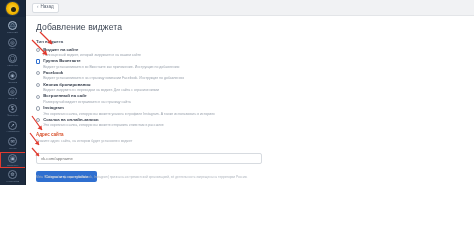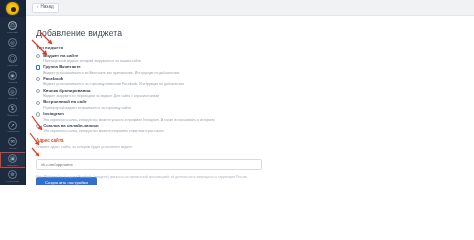--- a/index.html
+++ b/index.html
@@ -69,21 +69,21 @@
     display: flex; align-items: center; padding-left: 6px;
   }
   .back-btn {
     display: inline-flex; align-items: center; gap: 2px;
     background: #ffffff; border: 1px solid #d9dde2; border-radius: 2px;
     height: 10px; padding: 0 4px;
     font-size: 4.6px; color: #5a6472; line-height: 1;
   }
   .back-btn .chev { font-size: 4.6px; color: #8b95a3; }
 
-  .content { padding: 12px 0 0 10px; height: 169px; position: relative; background:#ffffff; }
+  .content { padding: 6px 0 0 10px; height: 169px; position: relative; background:#ffffff; }
   .page-title {
     font-size: 8.6px; color: #3d4654; font-weight: 400;
     letter-spacing: 0.1px; margin-bottom: 7px;
   }
   .section-label {
     font-size: 4.4px; color: #4a5363; font-weight: bold; margin-bottom: 3.5px;
   }
 
   .opt { margin-bottom: 2.2px; }
   .opt-row { display: flex; align-items: center; gap: 3px; }

